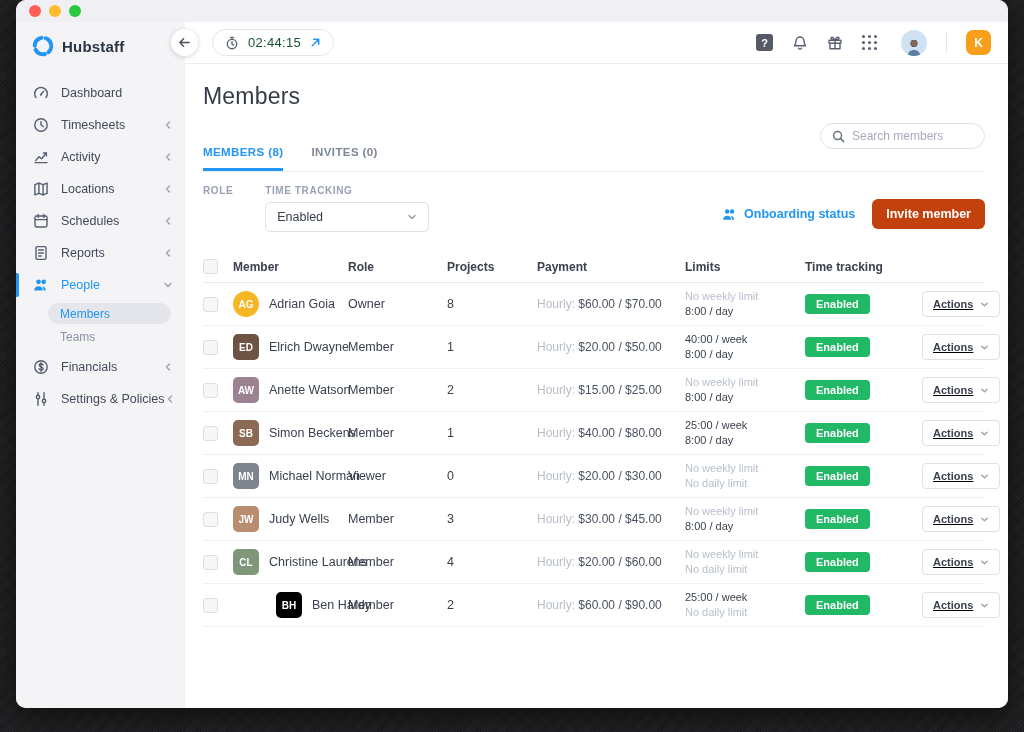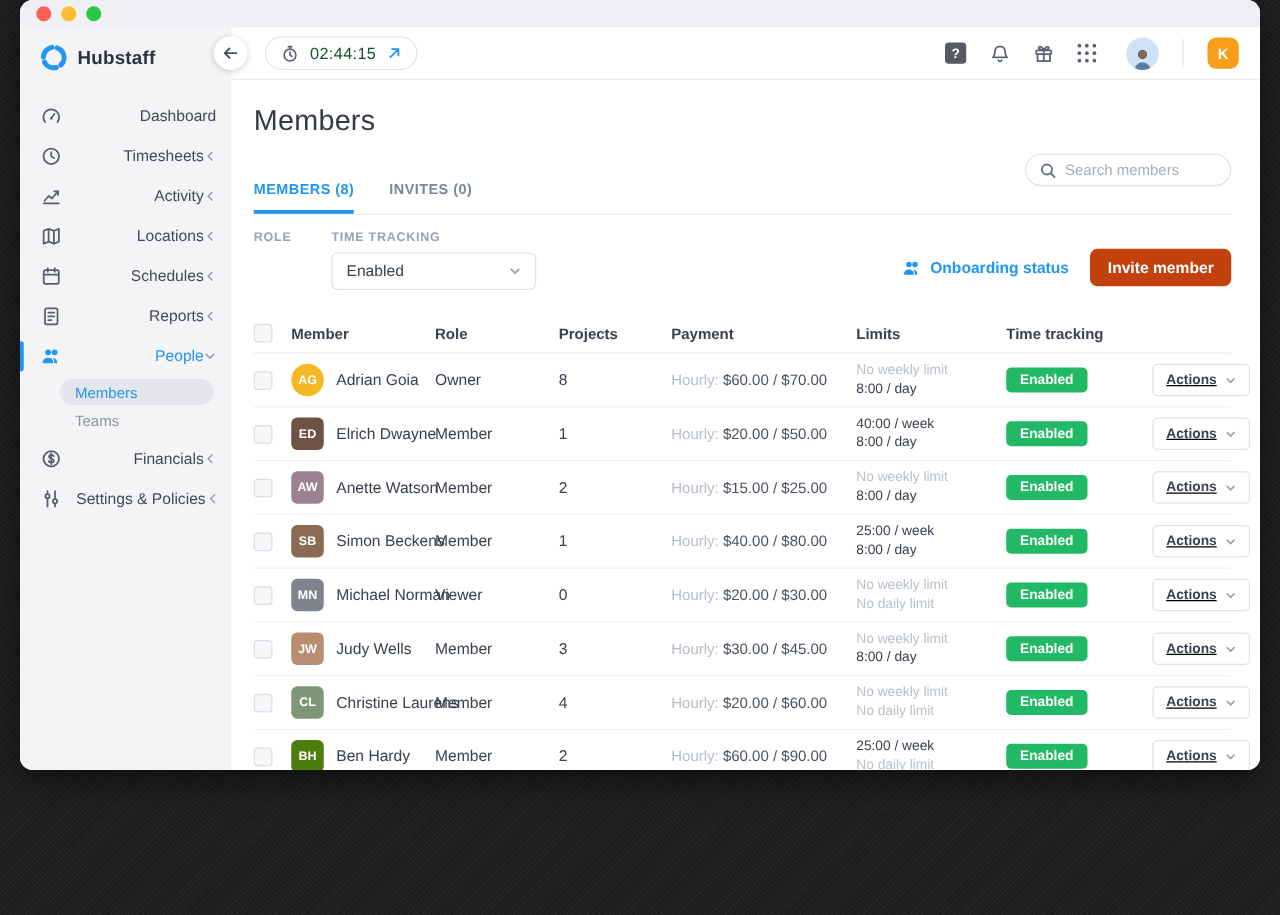--- a/index.html
+++ b/index.html
@@ -6,39 +6,39 @@
   html,body { width:1024px; height:732px; }
   body {
     font-family:"Liberation Sans", sans-serif;
     background:
       repeating-linear-gradient(45deg, rgba(255,255,255,.025) 0 1px, transparent 1px 3px),
       repeating-linear-gradient(-45deg, rgba(0,0,0,.25) 0 1px, transparent 1px 2px),
       #232225;
     position:relative; overflow:hidden;
   }
   .window {
-    position:absolute; left:16px; top:0; width:992px; height:616px;
+    position:absolute; left:16px; top:0; width:992px; height:708px;
     background:#fff; border-radius:10px; overflow:hidden;
     box-shadow:0 8px 28px rgba(0,0,0,.55);
     display:flex; flex-direction:column;
   }
   
   .titlebar { height:22px; background:#f0eff3; display:flex; align-items:center; padding-left:13px; flex:0 0 auto; }
   .lights { display:flex; gap:8px; }
   .light { width:12px; height:12px; border-radius:50%; }
   .light.red{ background:#ff5f57; } .light.yellow{ background:#febc2e; } .light.green{ background:#28c840; }
 
   .app { flex:1; display:flex; min-height:0; }
 
   
   .sidebar { width:169px; background:#f4f4f7; flex:0 0 auto; position:relative; }
   .logo-row { display:flex; align-items:center; gap:8px; padding:13px 0 14px 16px; }
   .logo-mark { width:22px; height:22px; }
   .logo-text { font-size:15px; font-weight:bold; color:#2b3340; letter-spacing:.2px; }
-  .nav { margin-top:6px;text-align:right; }
+  .nav { margin-top:6px; }
   .nav-item { position:relative; display:flex; align-items:center; height:32px; padding:0 12px 0 17px; cursor:pointer; color:#424a58; }
   .nav-item .nicon { width:16px; height:16px; margin-right:12px; color:#555e6e; display:flex; align-items:center; }
   .nav-item .nlabel { font-size:12.5px; flex:1; white-space:nowrap; }
   .nav-item .nchevron { font-size:13px; color:#9aa2b0; line-height:1; }
   .nav-item.active { color:#2196f3; }
   .nav-item.active .nicon { color:#2196f3; }
   .nav-item.active::before { content:""; position:absolute; left:0; top:4px; bottom:4px; width:3px; background:#2196f3; border-radius:0 2px 2px 0; }
   .subnav { margin:2px 0 4px 0; }
   .subnav-item { display:flex; align-items:center; height:21px; margin:2px 14px 2px 32px; padding:0 12px; border-radius:11px; font-size:12px; color:#8a93a2; cursor:pointer; }
   .subnav-item.active { background:#e5e6ec; color:#2196f3; }
@@ -612,21 +612,21 @@
                         <path d="m2 3.5 3 3 3-3"></path>
                       </svg>
         </span>
       </button>
     </span>
   </div>
 
   <div class="trow tbody-row">
     <span class="cb"></span>
     <span class="member-cell">
-      <span class="avatar rounded" style="background: #4d7c0f;">BH</span>
+      <span class="avatar rounded" style="background: #000000; margin-left: 43px;">BH</span>
       <span class="mname">Ben Hardy</span>
     </span>
     <span class="td">Member</span>
     <span class="td">2</span>
     <span class="payment-cell">
       <span class="pprefix">Hourly: </span>
       <span>$60.00 / $90.00</span>
     </span>
     <span class="limits-cell">
       <div class="limit-line wk">25:00 / week</div>

